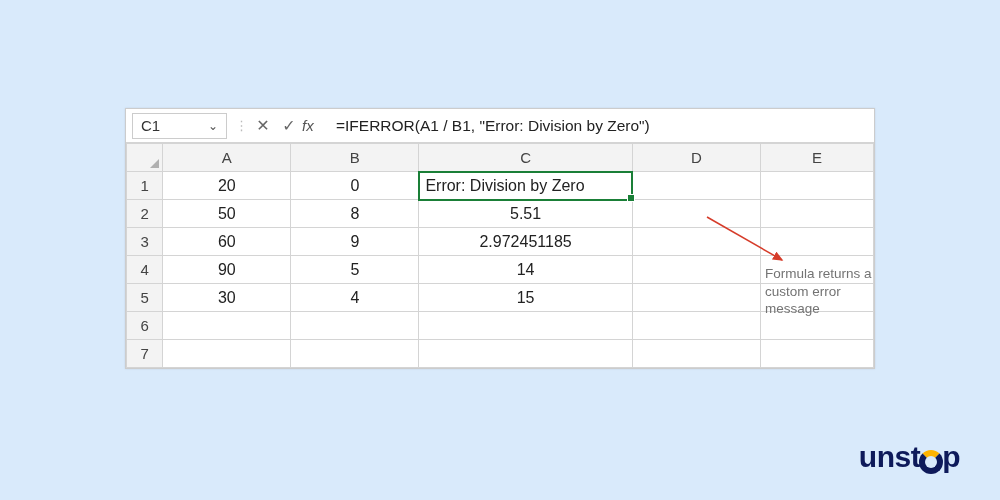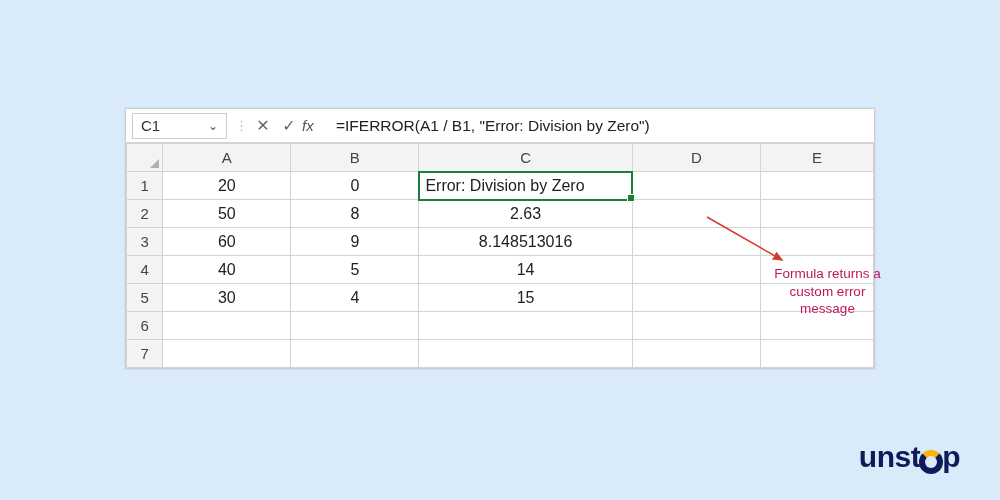--- a/index.html
+++ b/index.html
@@ -112,22 +112,22 @@
   th.selcol, th.selrow {
     background:#e9e9e9;
   }
   
   .anno {
     position: absolute;
     left: 765px;
     top: 265px;
     width: 125px;
     font-size: 13.5px;
-    color: #be185d;
-    text-align: center;
+    color: #737373;
+    text-align: left;
     line-height: 1.3;
   }
   .arrow {
     position: absolute;
     left: 702px;
     top: 212px;
     width: 100px;
     height: 60px;
     pointer-events: none;
   }
@@ -186,35 +186,35 @@
       <td class="num">20</td>
       <td class="num">0</td>
       <td class="txt sel">Error: Division by Zero</td>
       <td></td>
       <td></td>
     </tr>
     <tr>
       <th class="rowhead">2</th>
       <td class="num">50</td>
       <td class="num">8</td>
-      <td class="num">2.63</td>
+      <td class="num">5.51</td>
       <td></td>
       <td></td>
     </tr>
     <tr>
       <th class="rowhead">3</th>
       <td class="num">60</td>
       <td class="num">9</td>
-      <td class="num">8.148513016</td>
+      <td class="num">2.972451185</td>
       <td></td>
       <td></td>
     </tr>
     <tr>
       <th class="rowhead">4</th>
-      <td class="num">40</td>
+      <td class="num">90</td>
       <td class="num">5</td>
       <td class="num">14</td>
       <td></td>
       <td></td>
     </tr>
     <tr>
       <th class="rowhead">5</th>
       <td class="num">30</td>
       <td class="num">4</td>
       <td class="num">15</td>

